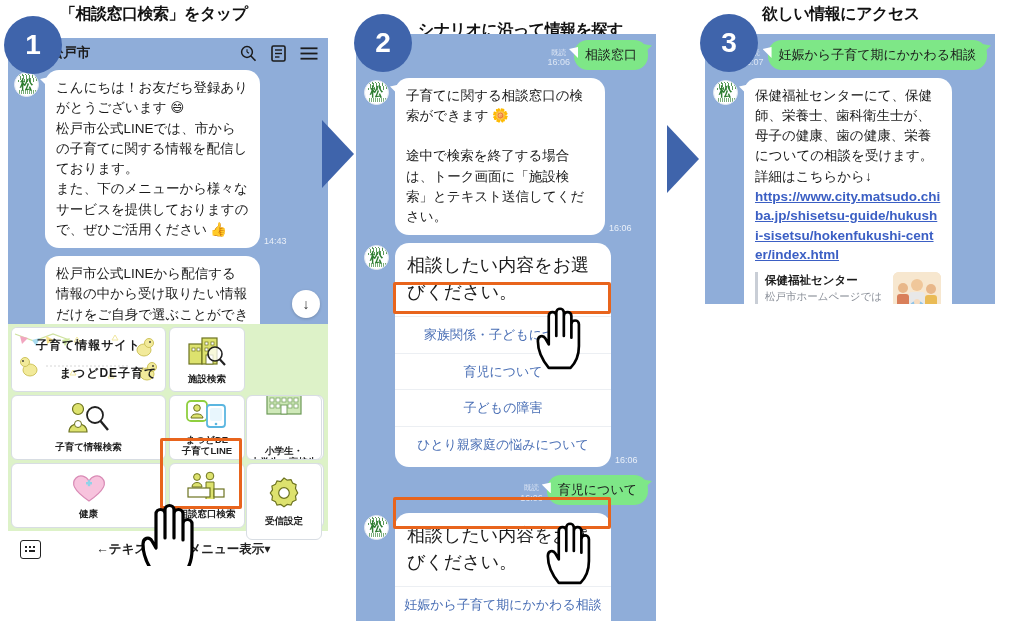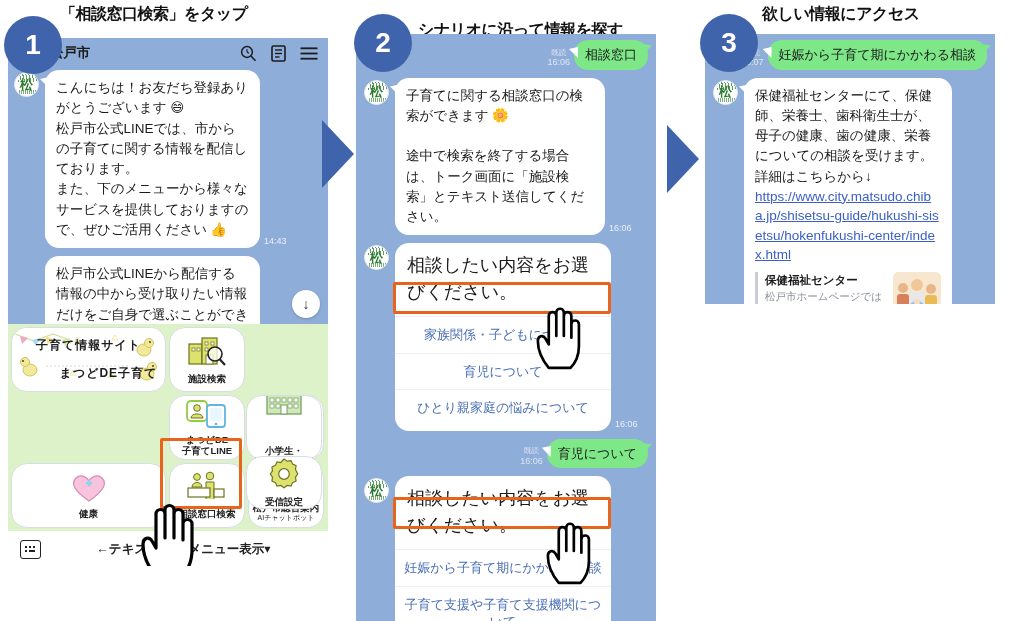--- a/index.html
+++ b/index.html
@@ -131,21 +131,21 @@
     z-index:25;
   }
 
   
   .richmenu {
     position:absolute; left:0; right:0; bottom:0;
     background:#ffffff;
   }
   .rm-grid { background:#ddf2c8; padding:3px; display:grid; gap:3px; }
   .rm-cell {
-    background:#fff; border:1px solid #d8dde3; border-radius:16px;
+    background:#fff; border:1px solid #d8dde3; border-radius:6px;
     display:flex; flex-direction:column; align-items:center; justify-content:center;
     position:relative; overflow:hidden;
   }
   .rm-label { font-size:9.5px; font-weight:bold; color:#222; text-align:center; line-height:1.15; margin-top:2px;}
   .rm-label small { font-size:7px; display:block; font-weight:normal;}
   .rm-bottom { height:36px; display:flex; align-items:center; padding:0 12px; gap:10px; background:#fff;}
   .kbd-ic { width:21px; height:19px; border:1.6px solid #222; border-radius:3px; display:flex; align-items:center; justify-content:center;}
   .rm-bottom-text { font-size:12.5px; font-weight:bold; color:#222; flex:1; text-align:center; }
 
   
@@ -289,20 +289,32 @@
                 <rect x="20" y="14" width="3" height="3" fill="#fff" stroke="#6d7320" stroke-width=".7"></rect>
                 <rect x="21" y="21" width="7" height="9" fill="#fff" stroke="#6d7320" stroke-width=".9"></rect>
                 <circle cx="30" cy="20" r="7" fill="#fff" fill-opacity=".75" stroke="#222" stroke-width="1.6"></circle>
                 <line x1="34.5" y1="25" x2="40" y2="31" stroke="#222" stroke-width="2.2"></line>
               </svg>
             </span>
             <div class="rm-label">施設検索</div>
           </div>
 
 
+          <div class="rm-cell" style="grid-column:1/2;grid-row:2/3;">
+            <span>
+              <svg width="50" height="34" viewBox="0 0 50 34">
+                <circle cx="14" cy="7" r="5.5" fill="#dde26e" stroke="#6d7320" stroke-width="1.2"></circle>
+                <path d="M5 30 C5 19 23 19 23 30 Z" fill="#dde26e" stroke="#6d7320" stroke-width="1.2"></path>
+                <circle cx="14" cy="22" r="3.5" fill="#fff" stroke="#6d7320" stroke-width="1"></circle>
+                <circle cx="31" cy="13" r="8" fill="#fff" fill-opacity=".6" stroke="#222" stroke-width="1.8"></circle>
+                <line x1="36.5" y1="19" x2="44" y2="28" stroke="#222" stroke-width="2.4"></line>
+              </svg>
+            </span>
+            <div class="rm-label">子育て情報検索</div>
+          </div>
 
           <div class="rm-cell" style="grid-column:2/3;grid-row:2/3;">
             <span>
               <svg width="44" height="30" viewBox="0 0 44 30">
                 <rect x="2" y="2" width="20" height="20" rx="4" fill="#fff" stroke="#8fcf3f" stroke-width="1.8"></rect>
                 <circle cx="12" cy="9" r="3.3" fill="#dde26e" stroke="#6d7320" stroke-width="1"></circle>
                 <path d="M6 19 C6 13.5 18 13.5 18 19 Z" fill="#dde26e" stroke="#6d7320" stroke-width="1"></path>
                 <rect x="22" y="6" width="18" height="22" rx="3" fill="#fff" stroke="#5bb6e0" stroke-width="1.8"></rect>
                 <rect x="25" y="9" width="12" height="13" rx="2" fill="#e8f6fd"></rect>
                 <circle cx="31" cy="25" r="1.3" fill="#5bb6e0"></circle>
@@ -388,21 +400,21 @@
               </g>
               <rect x="18" y="18" width="6" height="9" fill="#fff" stroke="#6d9a58" stroke-width=".9"></rect>
             </svg>
           </span>
           <div class="rm-label">
             <span>小学生・</span>
             <span style="display:block;">中学生・高校生</span>
           </div>
         </div>
 
-        <div class="rm-cell" style="position:absolute;left:238px;top:132px;width:76px;height:53px;justify-content:center;">
+        <div class="rm-cell" style="position:absolute;left:238px;top:139px;width:76px;height:77px;justify-content:center;">
           <span>
             <svg width="34" height="34" viewBox="0 0 34 34">
               <path d="M17 2 l3.2 2.2 3.8-.6 1.6 3.5 3.5 1.6-.6 3.8L30.7 17l-2.2 3.2.6 3.8-3.5 1.6-1.6 3.5-3.8-.6L17 30.7l-3.2-2.2-3.8.6-1.6-3.5-3.5-1.6.6-3.8L3.3 17l2.2-3.2-.6-3.8 3.5-1.6 1.6-3.5 3.8.6Z" fill="#dde26e" stroke="#6d7320" stroke-width="1.2"></path>
               <circle cx="17" cy="17" r="5.3" fill="#fff" stroke="#6d7320" stroke-width="1.2"></circle>
             </svg>
           </span>
           <div class="rm-label">受信設定</div>
         </div>
 
         <div class="rm-bottom">
@@ -463,20 +475,21 @@
         <div class="row" style="margin-top:8px;align-items:flex-end;">
           <div class="avatar" style="align-self:flex-start;">
             <span class="leaf"></span>
             <span class="mark">松</span>
             <span class="base"></span>
           </div>
           <div class="card" style="width:216px;">
             <div class="head">相談したい内容をお選びください。</div>
             <div class="opt">家族関係・子どもについて</div>
             <div class="opt hl">育児について</div>
+            <div class="opt">子どもの障害</div>
             <div class="opt" style="padding-bottom:14px;">ひとり親家庭の悩みについて</div>
           </div>
           <div class="ts">16:06</div>
         </div>
 
         <div class="row right" style="margin-top:6px;">
           <div class="ts read">
             <b>既読</b>
             <span>16:06</span>
           </div>
@@ -534,21 +547,21 @@
 
         <div class="row" style="margin-top:4px;align-items:flex-end;">
           <div class="avatar" style="align-self:flex-start;">
             <span class="leaf"></span>
             <span class="mark">松</span>
             <span class="base"></span>
           </div>
           <div class="bubble tail" style="width:208px;">
             <span style="white-space:pre-wrap;display:block;">保健福祉センターにて、保健師、栄養士、歯科衛生士が、母子の健康、歯の健康、栄養についての相談を受けます。
 詳細はこちらから↓</span>
-            <a class="link" style="display:block;line-height:1.45;">https://www.city.matsudo.chiba.jp/shisetsu-guide/hukushi-sisetsu/hokenfukushi-center/index.html</a>
+            <a class="link" style="display:block;line-height:1.45;font-weight:bold;">https://www.city.matsudo.chiba.jp/shisetsu-guide/hukushi-sisetsu/hokenfukushi-center/index.html</a>
             <div class="preview">
               <div class="pt">
                 <div class="ptitle">保健福祉センター</div>
                 <div class="pdesc">松戸市ホームページではJavaScriptを使用してい…</div>
               </div>
               <div class="pimg">
                 <svg width="48" height="48" viewBox="0 0 48 48">
                   <rect width="48" height="48" fill="#f7e7cf"></rect>
                   <circle cx="10" cy="16" r="5" fill="#e8b789"></circle>
                     <rect x="4" y="22" width="12" height="20" rx="3" fill="#d97f5a"></rect>

